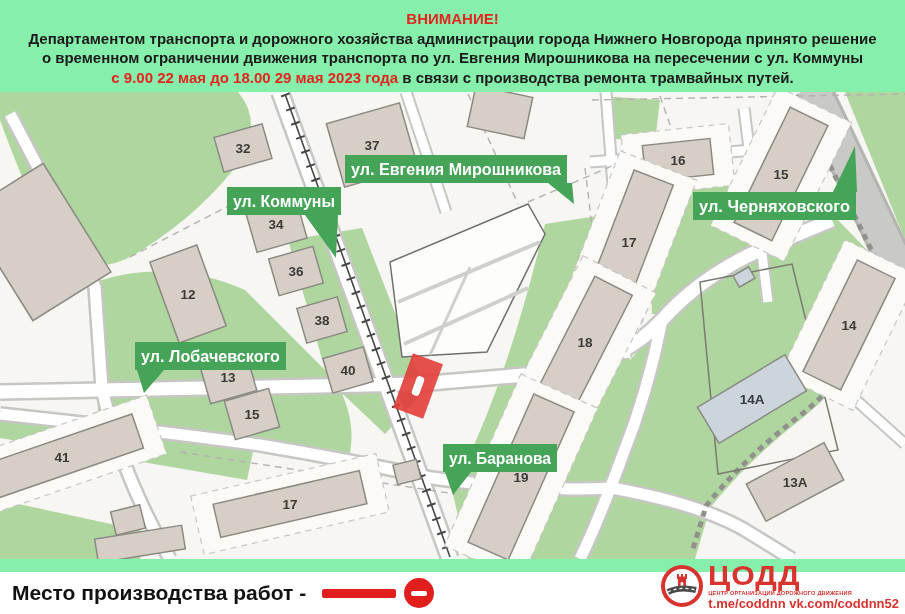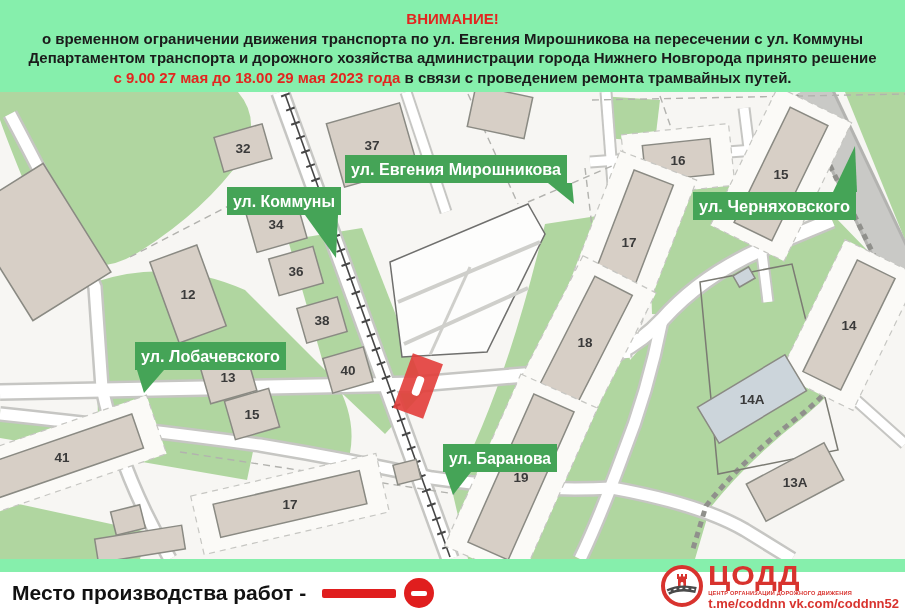--- a/index.html
+++ b/index.html
@@ -31,23 +31,23 @@
   #logo-sub{font-size:5.6px;font-weight:bold;color:#d8332e;letter-spacing:.2px;margin-top:1px;white-space:nowrap;}
   #logo-links{font-size:13px;font-weight:bold;color:#d8332e;white-space:nowrap;}
 </style>
 </head>
 <body>
 
 <div id="page">
 
   <div id="header">
     <div class="red">ВНИМАНИЕ!</div>
+    <div>Департаментом транспорта и дорожного хозяйства администрации города Нижнего Новгорода принято решение</div>
     <div>о временном ограничении движения транспорта по ул. Евгения Мирошникова на пересечении с ул. Коммуны</div>
-    <div>Департаментом транспорта и дорожного хозяйства администрации города Нижнего Новгорода принято решение</div>
-    <div><span class="red">с 9.00 27 мая до 18.00 29 мая 2023 года</span><span> в связи с проведением ремонта трамвайных путей.</span></div>
+    <div><span class="red">с 9.00 22 мая до 18.00 29 мая 2023 года</span><span> в связи с производства ремонта трамвайных путей.</span></div>
   </div>
 
   <div id="map">
     <svg width="905" height="467" viewBox="0 0 905 467">
 
       <rect x="0" y="0" width="905" height="467" fill="#f7f6f3"></rect>
 
       <g fill="#b0d6a0">
         <path d="M0,0 L238,0 Q262,28 242,66 Q205,118 142,158 Q85,196 45,140 Q12,62 0,28 Z"></path>
         <path d="M95,190 Q170,165 245,198 L335,288 Q362,335 345,378 L262,352 Q150,336 98,328 Z"></path>

